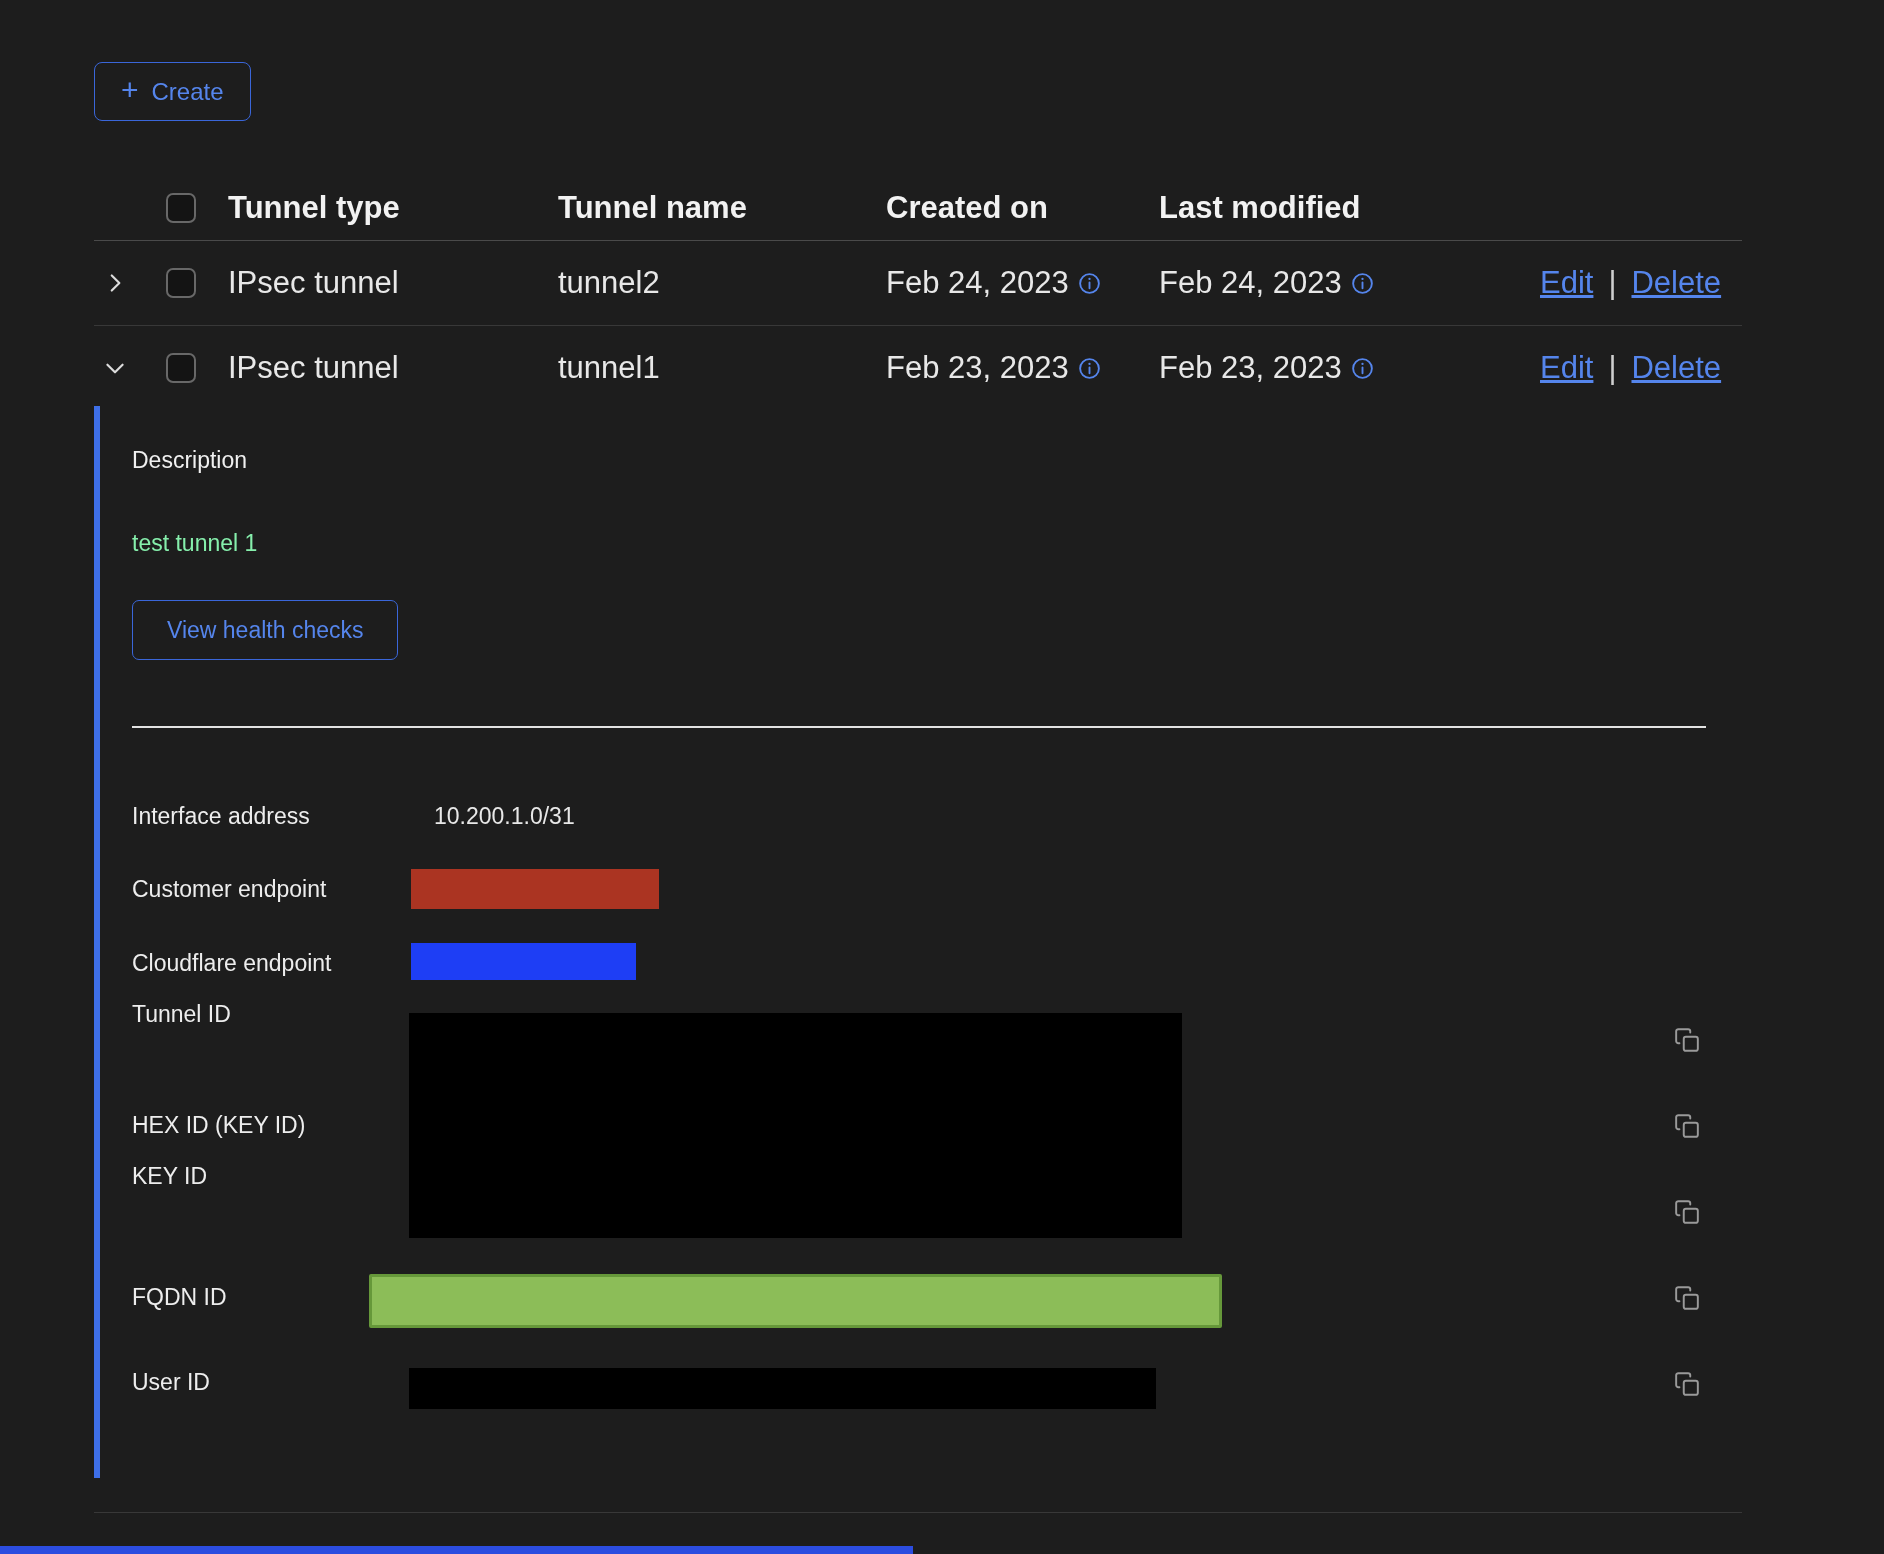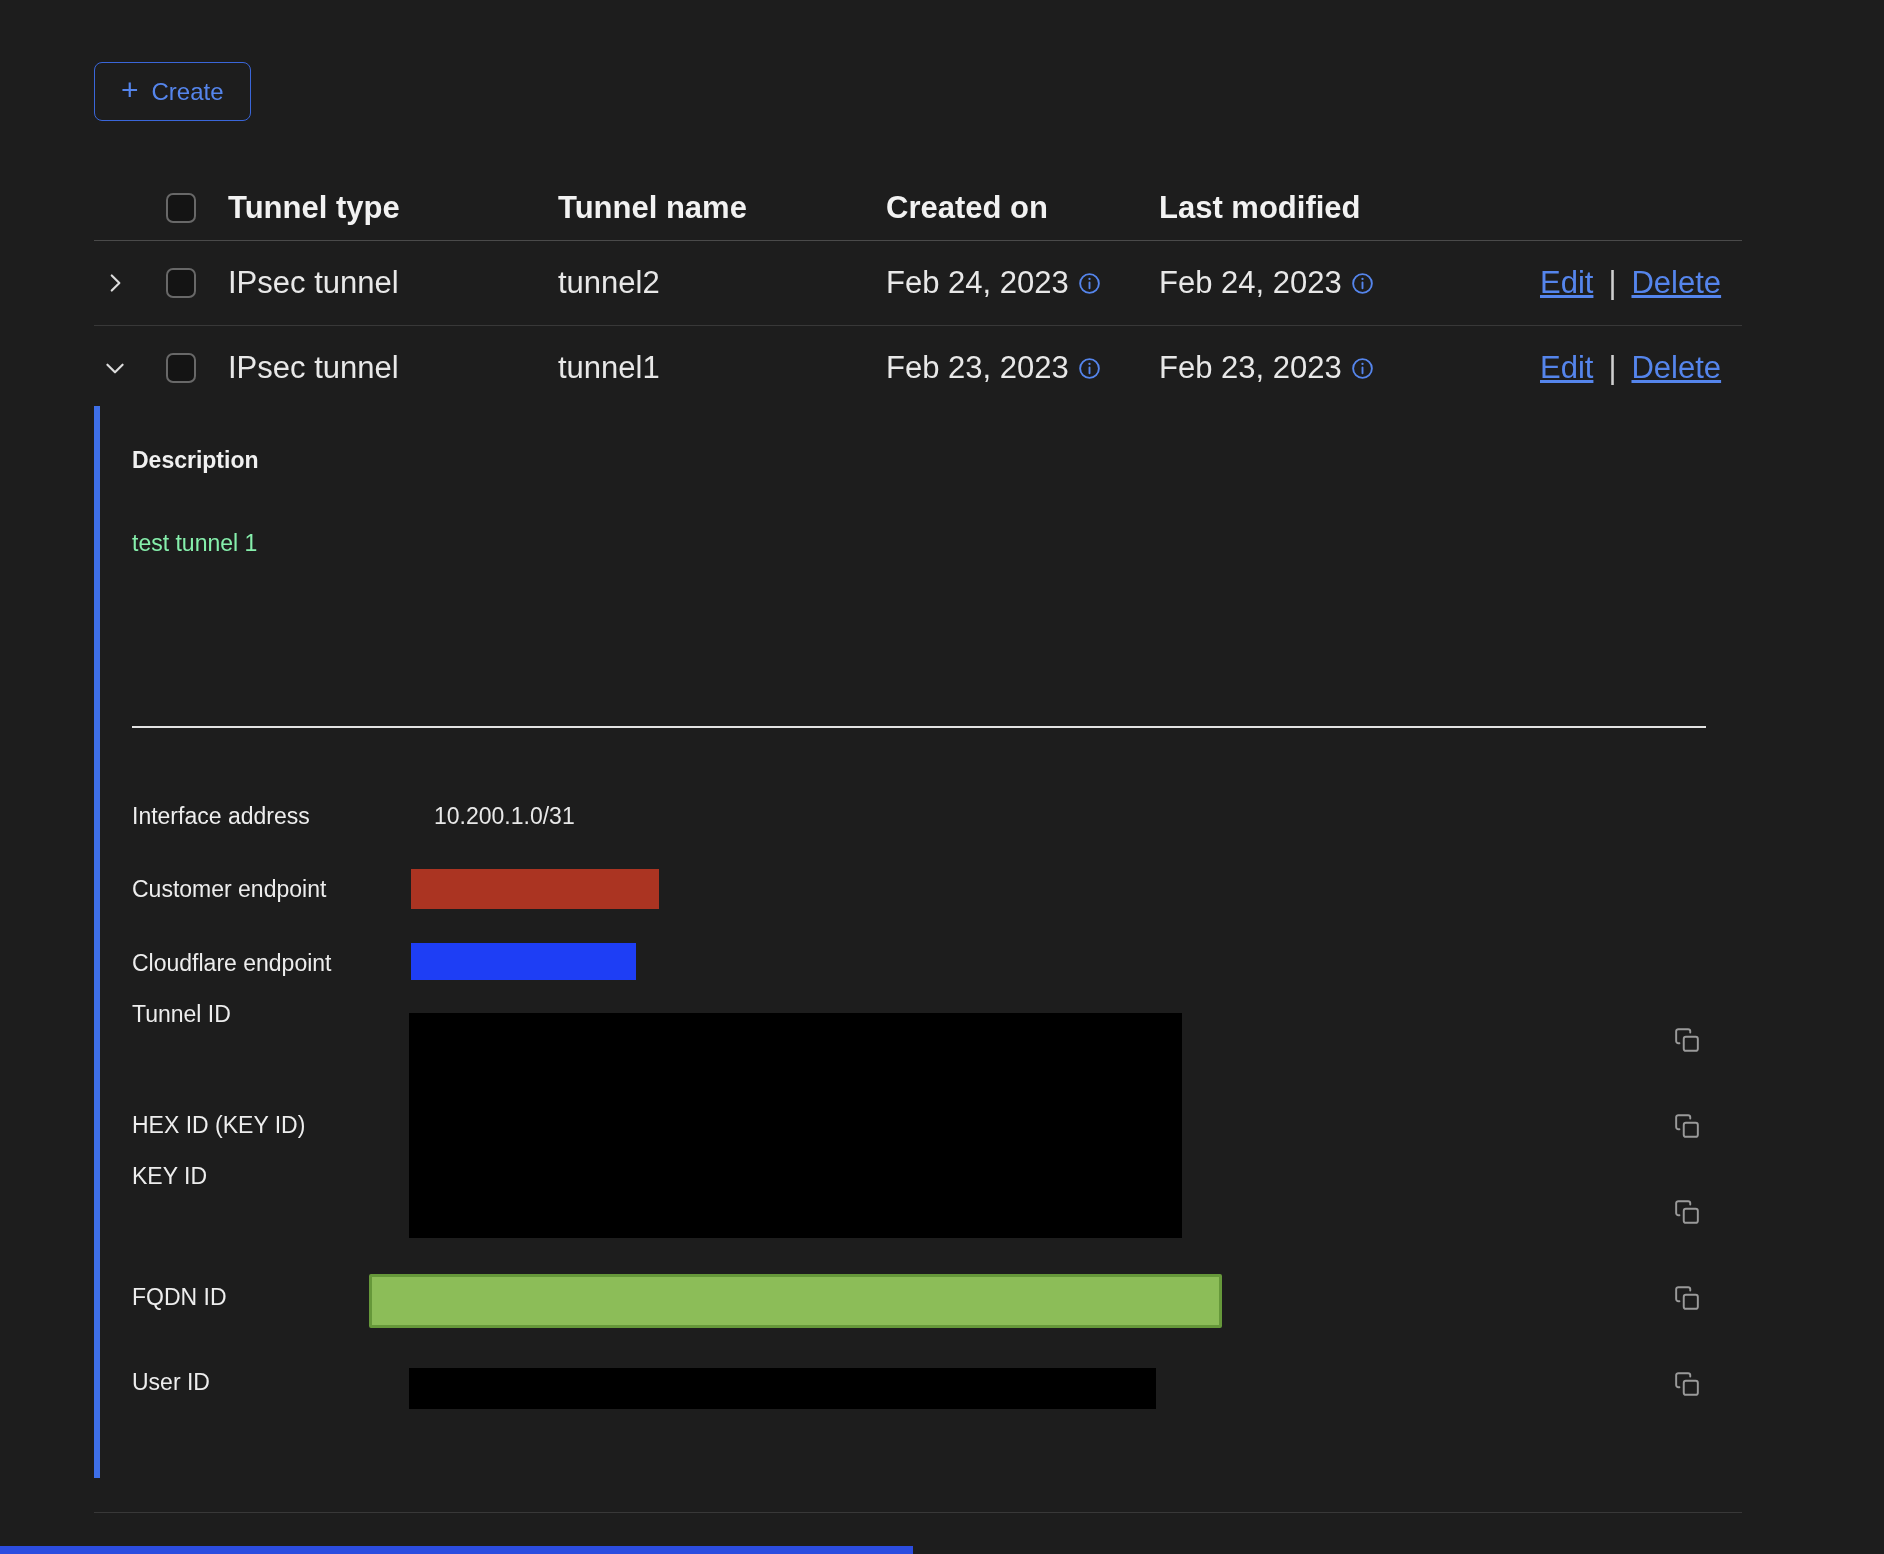--- a/index.html
+++ b/index.html
@@ -36,21 +36,21 @@
   }
   .c-date{display:flex;align-items:center;gap:8px;}
   .c-actions{display:flex;justify-content:flex-end;align-items:center;gap:15px;padding-right:30px;}
   .link{color:#5585ec;text-decoration:underline;cursor:pointer;}
   .pipe{color:#cfcfcf;}
   .icon-btn{background:none;border:none;padding:0;margin:0;display:flex;align-items:center;cursor:pointer;}
 
   
   .details{position:absolute;left:94px;top:406px;width:1648px;height:1072px;font-size:23px;}
   .accent-border{position:absolute;left:0;top:0;width:6px;height:1072px;background:#3e6fe8;}
-  .desc-label{position:absolute;left:38px;top:40px;font-weight:700;color:#f0f0f0;line-height:28px;}
+  .desc-label{position:absolute;left:38px;top:40px;font-weight:400;color:#f0f0f0;line-height:28px;}
   .desc-value{position:absolute;left:38px;top:123px;color:#86efac;line-height:28px;}
   .health-btn{
     position:absolute;left:38px;top:194px;height:60px;padding:0 34px;
     background:transparent;border:1px solid #3a66d9;border-radius:7px;
     color:#5585ec;font-size:23px;font-family:inherit;cursor:pointer;
   }
   .divider{position:absolute;left:38px;top:320px;width:1574px;height:2px;background:#e2e2e2;}
   .f-label{position:absolute;left:38px;line-height:28px;color:#ededed;}
   .f-value{position:absolute;line-height:28px;color:#e8e8e8;}
   .redact{position:absolute;}
@@ -164,20 +164,21 @@
       </div>
     </div>
   </div>
 
   <div class="details">
     <div class="accent-border" style="background-color: rgb(62, 111, 232);"></div>
 
     <div class="desc-label">Description</div>
     <div class="desc-value">test tunnel 1</div>
 
+    <button class="health-btn">View health checks</button>
 
     <div class="divider"></div>
 
     <div class="f-label" style="top:396px;">Interface address</div>
     <div class="f-value" style="left:340px;top:396px;">10.200.1.0/31</div>
 
     <div class="f-label" style="top:469px;">Customer endpoint</div>
     <div class="redact" style="left: 317px; top: 463px; width: 248px; height: 40px; background-color: rgb(171, 52, 34);"></div>
 
     <div class="f-label" style="top:543px;">Cloudflare endpoint</div>

